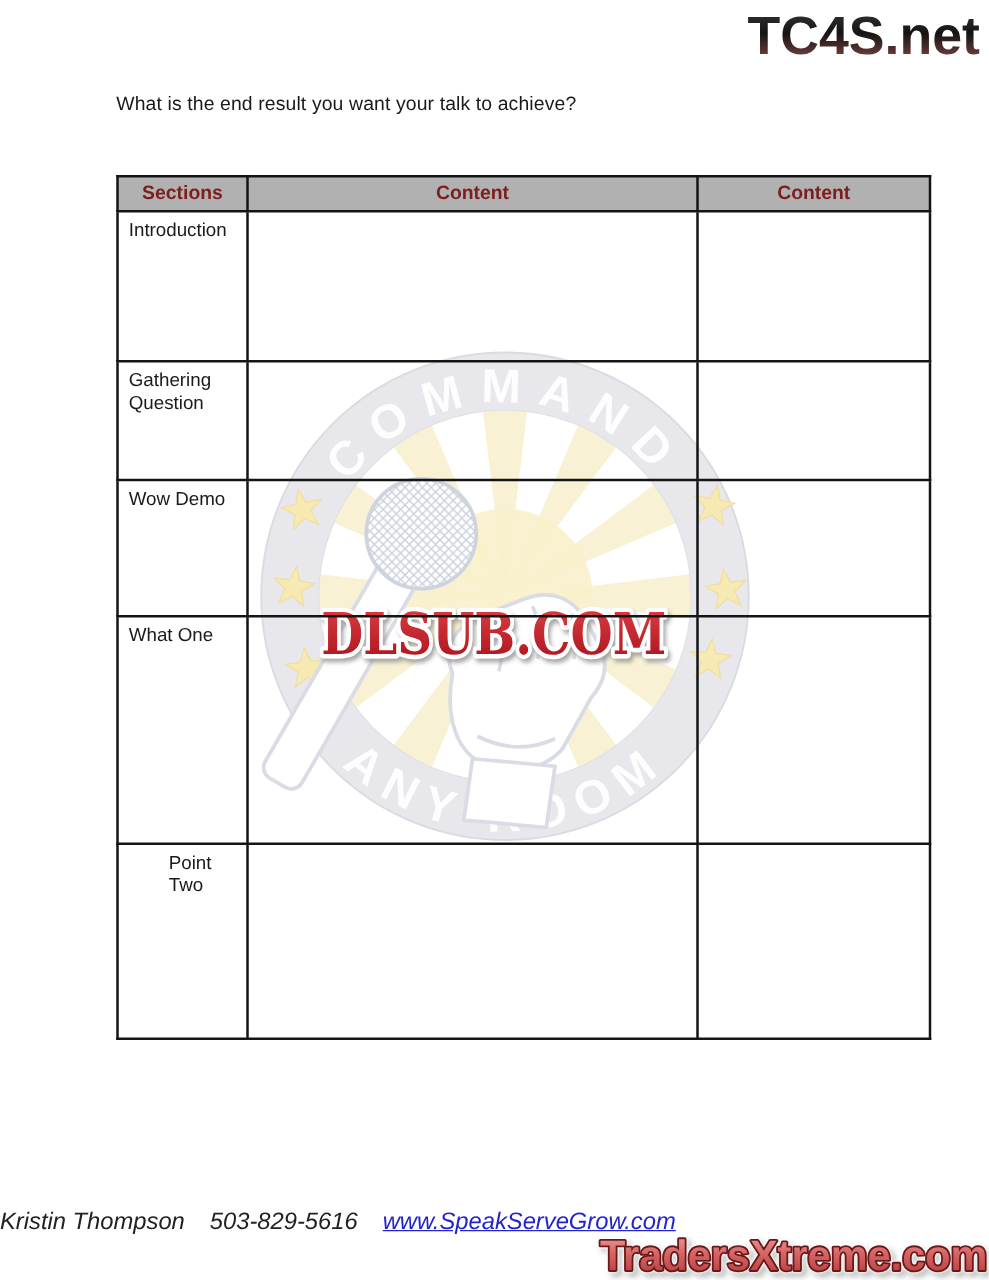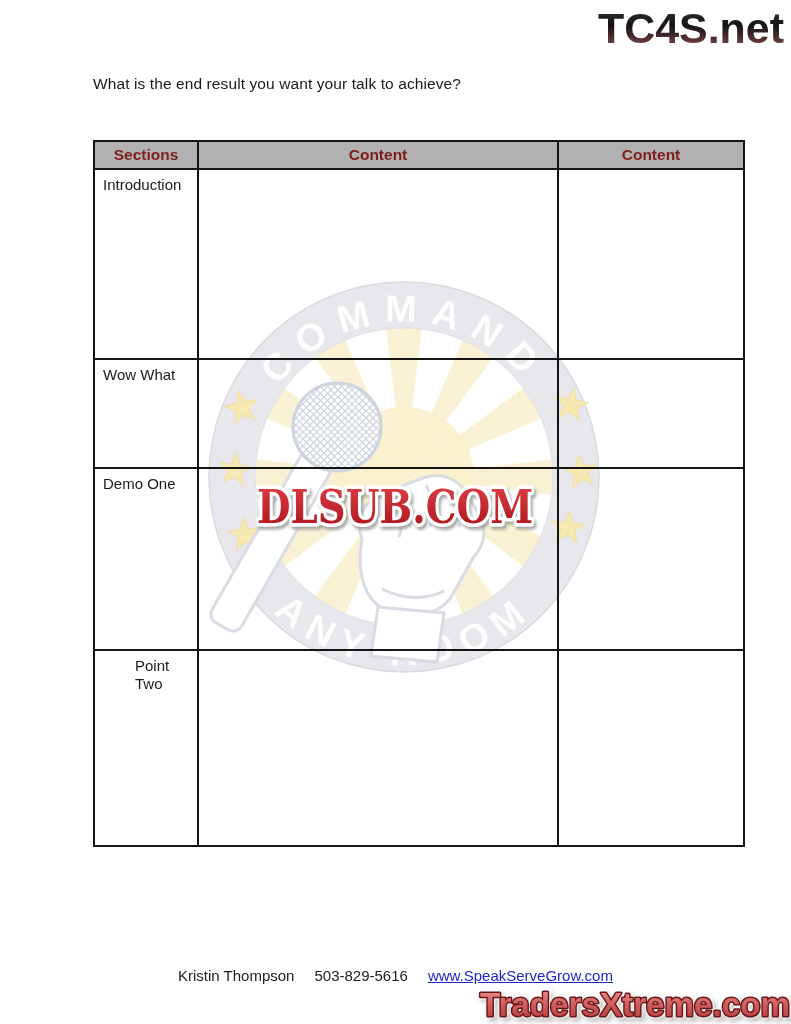--- a/index.html
+++ b/index.html
@@ -28,31 +28,31 @@
   }
   table.sheet th, table.sheet td { border:2px solid #141414; }
   table.sheet th {
     background:#b1b1b1; height:28px; font-size:15.5px; font-weight:bold;
     color:#7f1d1d; text-align:center; vertical-align:middle;
   }
   table.sheet td {
     vertical-align:top; text-align:left; padding:6px 8px;
     font-size:15px; color:#1a1a1a; line-height:18px; background:transparent;
   }
-  tr.r-intro  td { height:190px;margin-top:41px; }
+  tr.r-intro  td { height:120px;margin-top:41px; }
   tr.r-gather td { height:95px;  }
   tr.r-wow    td { height:109px; }
   tr.r-p1     td { height:182px; }
-  tr.r-p2     td { height:196px;padding-left:40px; }
+  tr.r-p2     td { height:156px;padding-left:40px; }
 
   
   .footer {
     position:absolute; left:0; top:952px; width:100%; z-index:3;
-    display:flex; justify-content:center; align-items:baseline; gap:20px;
-    font-size:15px; color:#222;
+    display:flex; justify-content:flex-start; align-items:baseline; gap:20px;
+    font-size:19px; color:#222;font-style:italic;
   }
   .footer .site-link { color:#2323cc; text-decoration:underline; cursor:pointer;margin-top:15px; }
 
   
   .traders-logo {
     position:absolute; left:476px; top:981px; width:318px; height:46px; z-index:3;
     filter: drop-shadow(0 0 1px #ffffff) drop-shadow(0 0 1.5px #ffffff) drop-shadow(3px 3px 2px #bdbdbd);
   }
 </style>
 </head>
@@ -165,27 +165,32 @@
         <tr>
       <th>Sections</th>
       <th>Content</th>
       <th>Content</th>
     </tr>
     <tr class="r-intro">
       <td>Introduction</td>
       <td></td>
       <td></td>
     </tr>
+    <tr class="r-gather">
+      <td>Gathering Question</td>
+      <td></td>
+      <td></td>
+    </tr>
     <tr class="r-wow">
-      <td>Wow What</td>
+      <td>Wow Demo</td>
       <td></td>
       <td></td>
     </tr>
     <tr class="r-p1">
-      <td>Demo One</td>
+      <td>What One</td>
       <td></td>
       <td></td>
     </tr>
     <tr class="r-p2">
       <td>Point Two</td>
       <td></td>
       <td></td>
     </tr>
   </tbody>
     </table>

